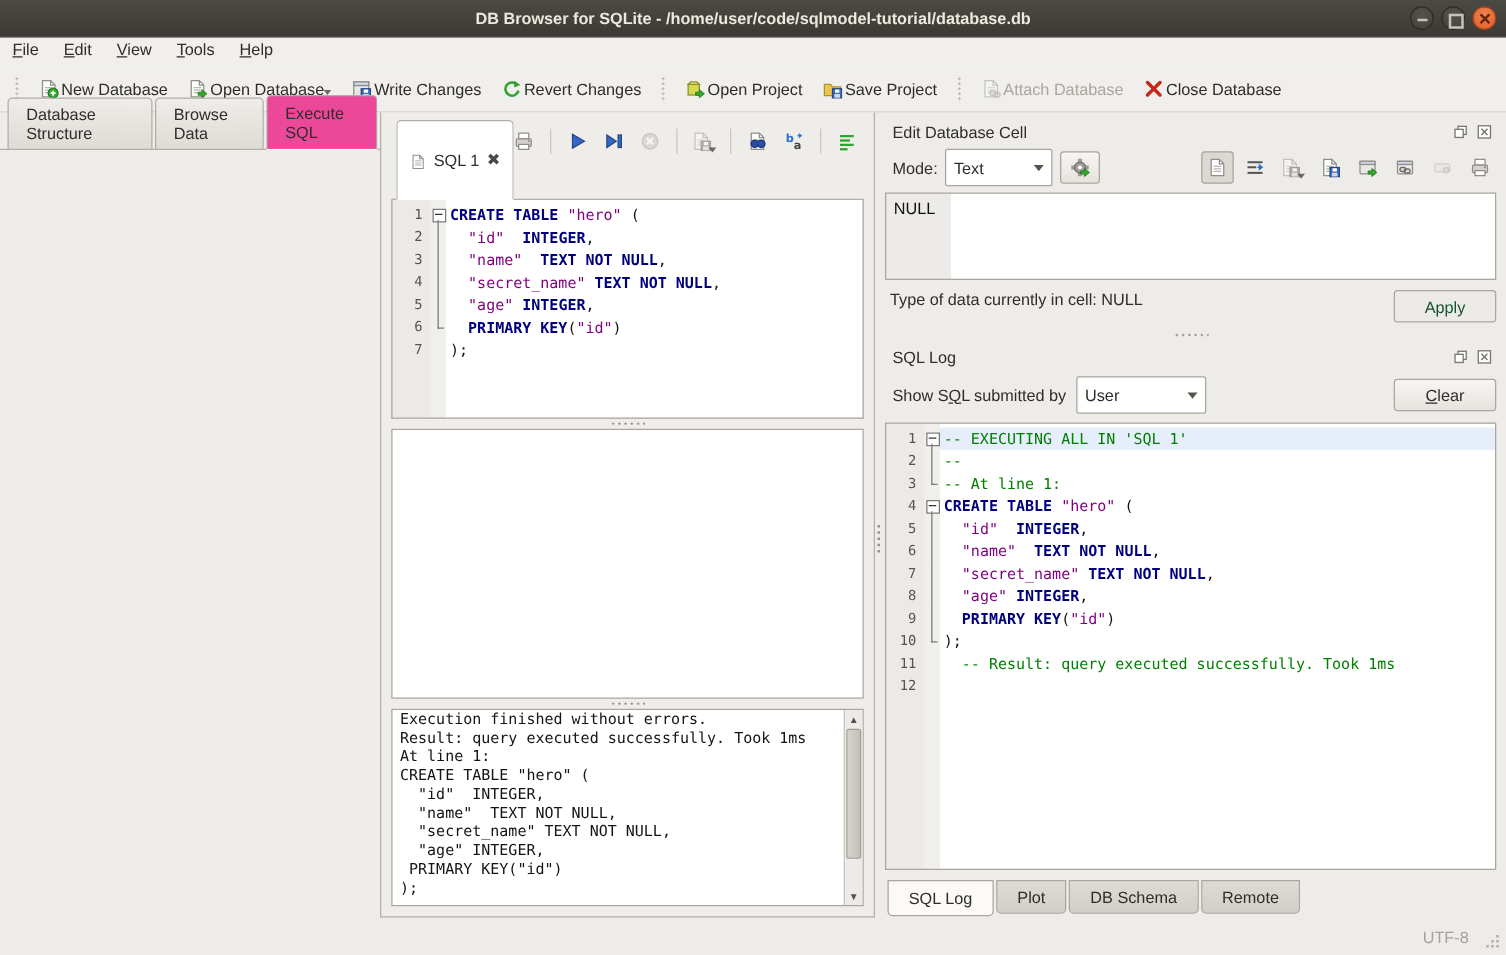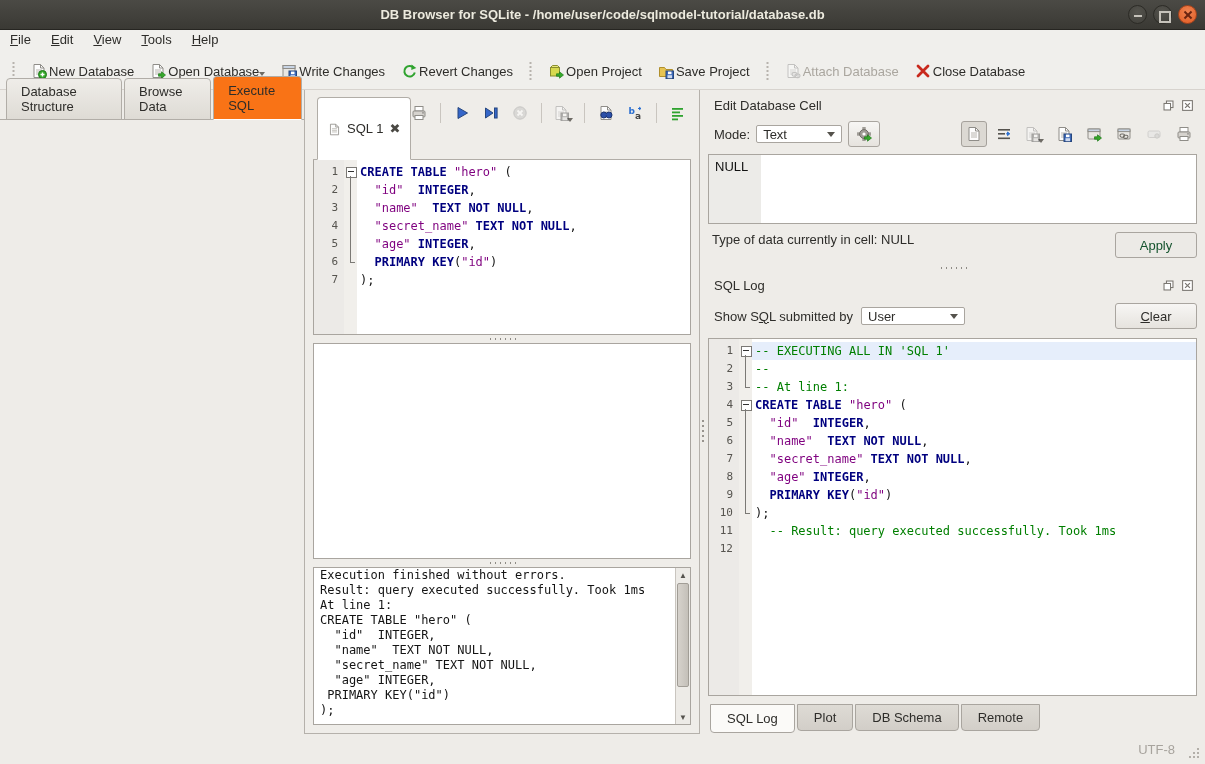--- a/index.html
+++ b/index.html
@@ -32,21 +32,21 @@
   
   .content{display:flex;height:644px}
   .left-col{width:700px;display:flex;flex-direction:row}
   .vsplit{width:6px;position:relative}
   .vsplit::after{content:"";position:absolute;left:2px;top:330px;width:2px;height:2px;background:#97938d;box-shadow:0 5px #97938d,0 10px #97938d,0 15px #97938d,0 20px #97938d}
   .right-col{flex:1;display:flex;flex-direction:column;padding:2px 8px 0 2px}
 
   
   .main-tabbar{height:30px;display:flex;align-items:flex-end;padding-left:6px;border-bottom:1px solid #b1ada7}
   .tab{padding:5px 14px 5px;border:1px solid #b1ada7;border-bottom:none;border-radius:4px 4px 0 0;background:linear-gradient(#efede9,#dedbd5);margin-right:2px;position:relative;top:1px;border-bottom:1px solid #b1ada7}
-  .tab.active{background:#f97316;padding:6px 14px;border-bottom:1px solid #fff;top:1px}
+  .tab.active{background:#ec4899;padding:6px 14px;border-bottom:1px solid #fff;top:1px}
 
   .page-frame{flex:1;border:1px solid #b5b1ab;border-top:none;background:#efede9;padding:6px 8px 8px;display:flex;flex-direction:column}
 
   .ed-toolbar{height:34px;display:flex;align-items:center;gap:3px;padding-left:6px}
   .ibtn{width:26px;height:26px;display:flex;align-items:center;justify-content:center;border-radius:3px;border:1px solid transparent}
   .ibtn.disabled .ic{opacity:.45;filter:grayscale(1)}
   .ibtn.pressed{background:#dcd9d3;border-color:#a5a19b}
   .sep{width:1px;height:20px;background:#c9c5bf;margin:0 5px}
 
   .sqltabbar{height:30px;display:flex;align-items:flex-end;border-bottom:1px solid #b1ada7;padding-left:4px}
@@ -78,21 +78,21 @@
   .sbar{position:absolute;right:0;top:0;bottom:0;width:15px;background:#edebe7;border-left:1px solid #c9c5bf}
   .sarrow{position:absolute;left:0;width:14px;height:14px;display:flex;align-items:center;justify-content:center;font-size:8px;color:#55534e}
   .sarrow.up{top:0}.sarrow.down{bottom:0}
   .sthumb{position:absolute;left:1px;top:15px;width:12px;height:104px;background:linear-gradient(90deg,#d6d2cc,#c4c0b9);border:1px solid #a19d96;border-radius:2px}
 
   
   .dock-header{height:24px;display:flex;align-items:center;padding:2px 2px 0 6px}
   .dock-header .dtitle{flex:1;font-size:13px}
   .dockbtn{width:15px;height:15px;margin-left:4px;display:flex;align-items:center;justify-content:center}
   .mode-row{height:36px;display:flex;align-items:center;gap:6px;padding-left:6px}
-  .combo{height:18px;background:#fff;border:1px solid #a9a59f;border-radius:2px;display:flex;align-items:center;padding:0 6px;gap:8px}
+  .combo{height:30px;background:#fff;border:1px solid #a9a59f;border-radius:2px;display:flex;align-items:center;padding:0 6px;gap:8px}
   .combo .caret{width:0;height:0;border-left:4px solid transparent;border-right:4px solid transparent;border-top:5px solid #55524c;margin-left:auto}
   .combo.mode{width:86px}.combo.user{width:104px}
   .gearbtn{width:32px;height:26px;border:1px solid #a9a59f;border-radius:3px;background:linear-gradient(#f7f6f4,#e6e3de);display:flex;align-items:center;justify-content:center}
   .cell-icons{display:flex;align-items:center;gap:4px;margin-left:auto}
   .cell-box{height:70px;border:1px solid #a9a59f;background:linear-gradient(90deg,#ecebe8 0 52px,#fff 52px);position:relative;margin:2px 0 8px}
   .cell-null{position:absolute;left:6px;top:4px;font-size:13px;color:#111}
   .info-row{display:flex;align-items:flex-start;margin:0 0 6px}
   .info-left{flex:1;display:flex;flex-direction:column;gap:7px;padding-left:4px}
   .btn{min-width:82px;height:26px;border:1px solid #a9a59f;border-radius:3px;background:linear-gradient(#f7f6f4,#e6e3de);display:flex;align-items:center;justify-content:center;padding:0 12px}
   .btn.disabled{color:#14532d;background:#eceae6}

